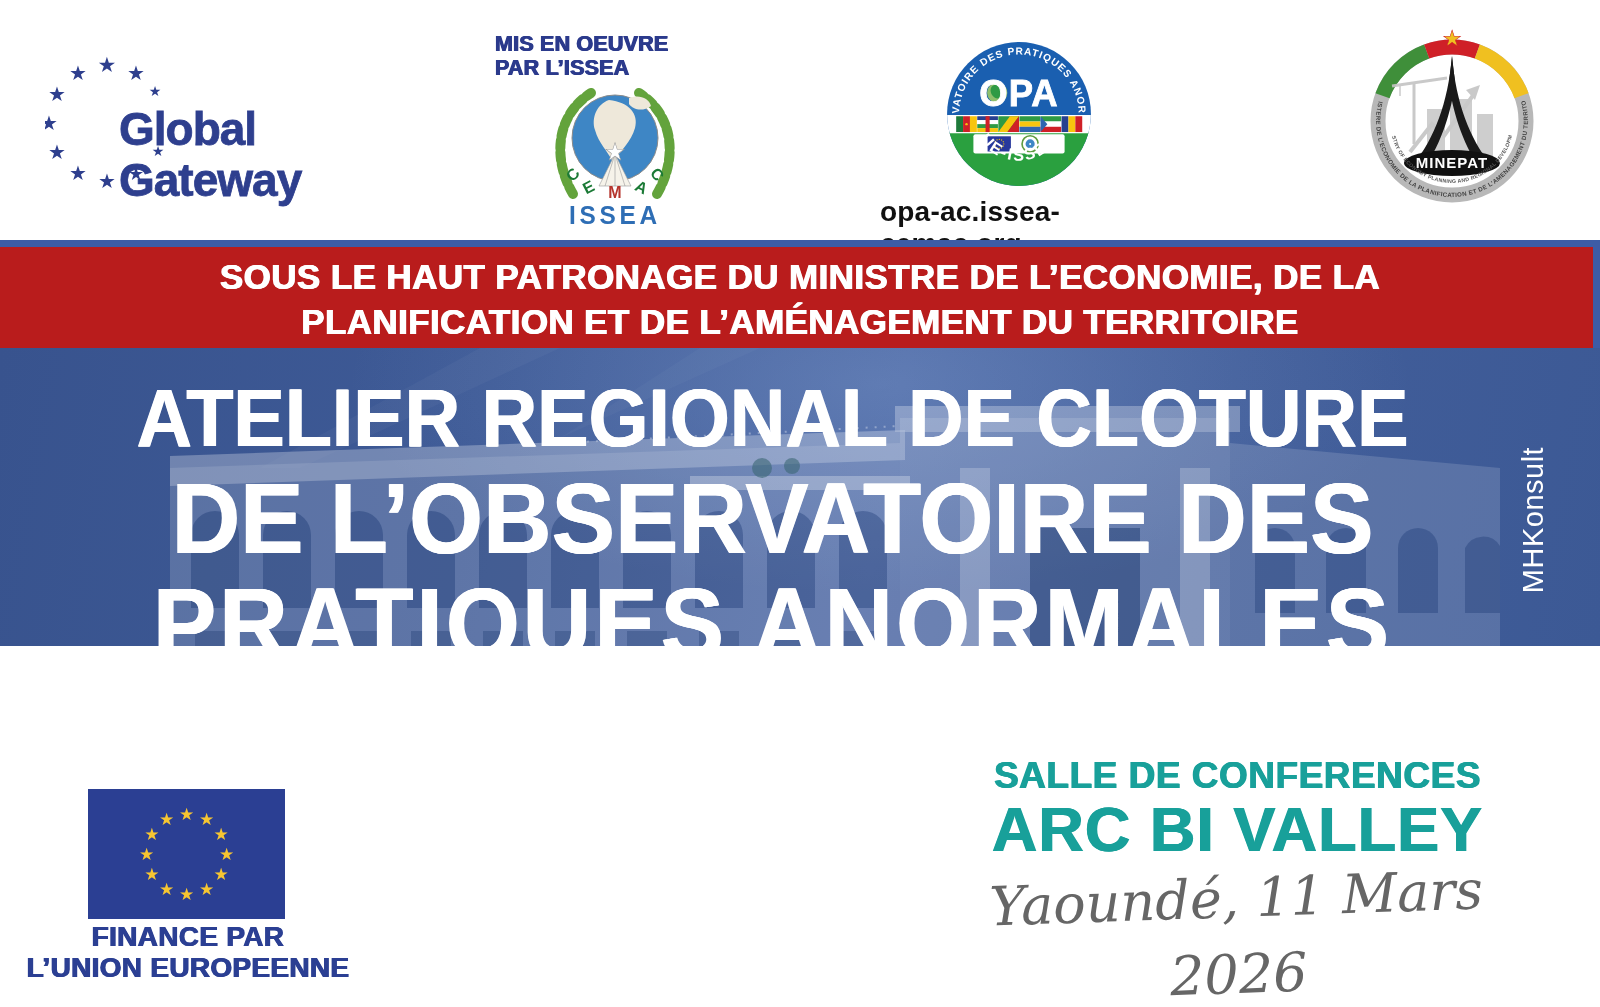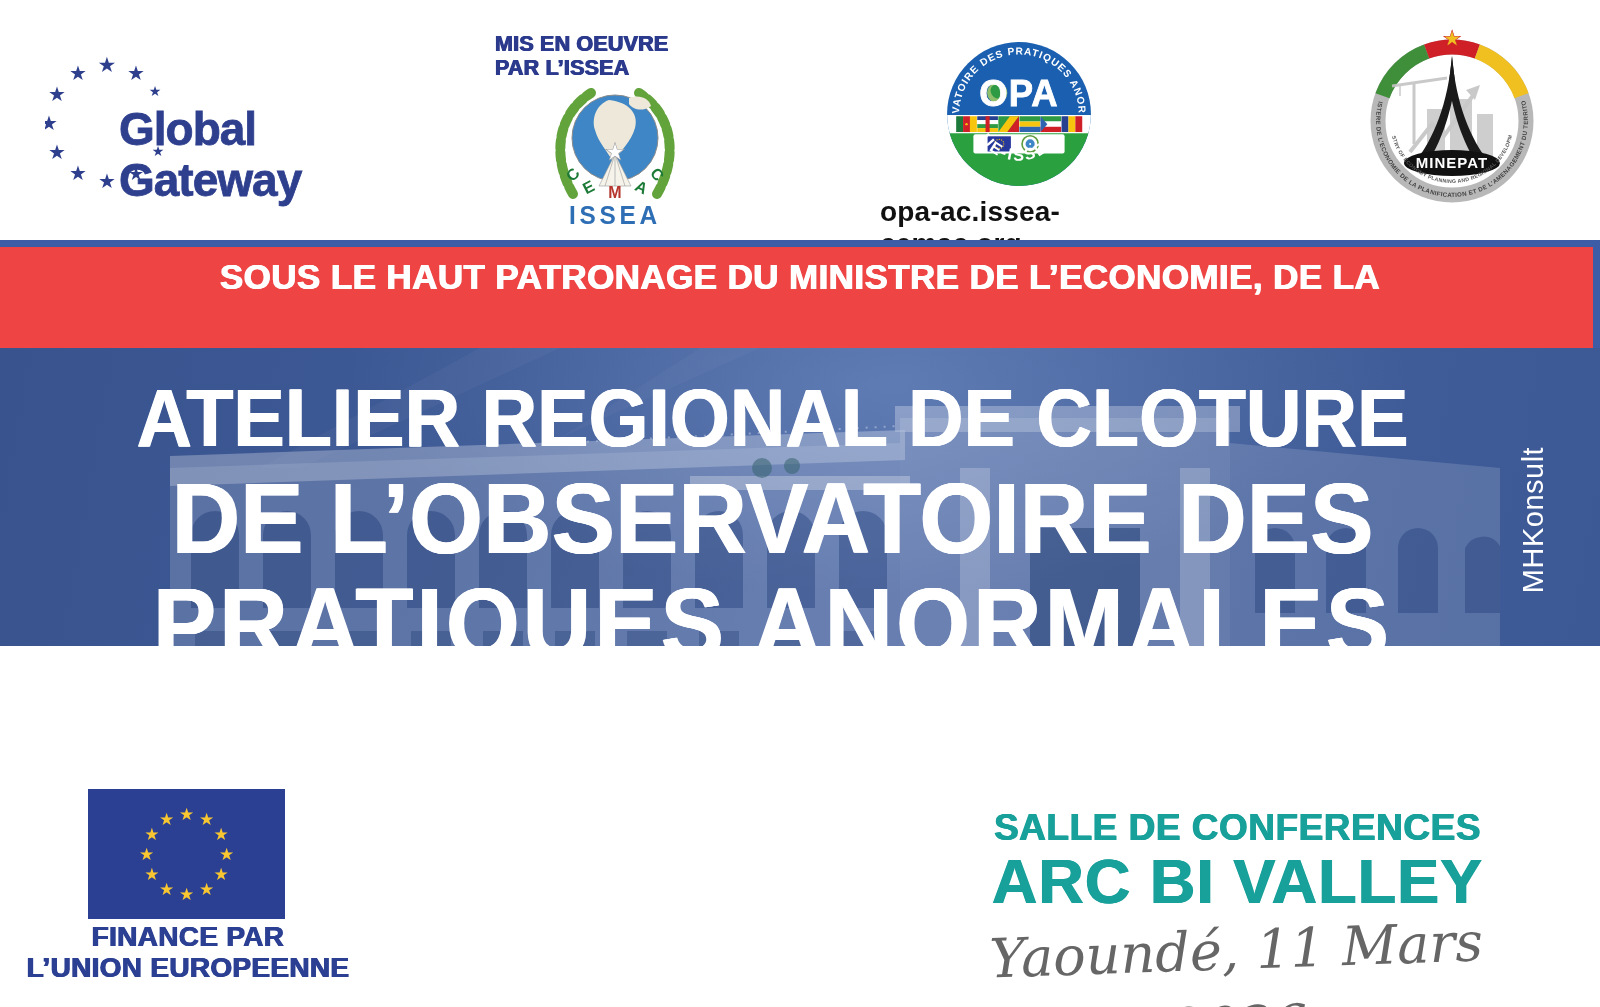--- a/index.html
+++ b/index.html
@@ -13,21 +13,21 @@
   .gg{position:absolute;left:45px;top:48px;width:310px;height:170px;}
   .issea-cap{position:absolute;left:495px;top:32px;width:240px;text-align:left;
              color:#2B3A8C;font-weight:700;font-size:21.5px;line-height:24px;letter-spacing:.2px;}
   .cemac-svg{position:absolute;left:545px;top:68px;width:140px;height:162px;}
   .opa-svg{position:absolute;left:943px;top:38px;width:152px;height:152px;}
   .opa-url{position:absolute;left:880px;top:196px;width:280px;text-align:left;
            font-size:28px;font-weight:700;color:#111;letter-spacing:.2px;}
   .minepat-svg{position:absolute;left:1352px;top:24px;width:200px;height:204px;}
 
   
-  .banner{position:absolute;left:0;top:240px;width:1600px;height:108px;background:#ef4444;
+  .banner{position:absolute;left:0;top:240px;width:1600px;height:108px;background:#b91c1c;
           border-top:7px solid #3D5CA6;box-sizing:border-box;color:#fff;text-align:center;
           font-weight:700;font-size:35px;line-height:45px;padding-top:7px;letter-spacing:.4px;}
   .banner::after{content:"";position:absolute;right:0;top:-7px;width:7px;height:108px;background:#3D5CA6;}
 
   
   .hero{position:absolute;left:0;top:348px;width:1600px;height:298px;overflow:hidden;
         background:linear-gradient(100deg,#38538E 0%,#3E5A96 30%,#4B66A3 55%,#425E9A 75%,#3C5995 100%);}
   .hero::before{content:"";position:absolute;inset:0;
         background:radial-gradient(ellipse 760px 300px at 55% 12%,rgba(140,170,215,.32),rgba(0,0,0,0) 70%);}
   .scene{position:absolute;left:0;top:0;width:1600px;height:407px;opacity:.55;}
@@ -38,21 +38,21 @@
   .t3{font-size:95px;line-height:100px;letter-spacing:3px;}
   .watermark{position:absolute;left:1533px;top:172px;transform:translate(-50%,-50%) rotate(-90deg);
              color:#fff;font-size:29px;font-weight:400;letter-spacing:.5px;white-space:nowrap;}
 
   
   .footer{position:absolute;left:0;top:755px;width:1600px;height:252px;background:#fff;}
   .eu-flag{position:absolute;left:88px;top:34px;width:197px;height:130px;}
   .eu-text{position:absolute;left:12px;top:166px;width:352px;text-align:center;color:#2B3F93;
            font-weight:700;font-size:28px;line-height:31px;letter-spacing:.3px;}
   .venue{position:absolute;left:965px;top:0;width:545px;text-align:center;}
-  .v1{margin-top:52px;color:#18A09A;font-weight:700;font-size:37px;line-height:42px;letter-spacing:.5px;}
+  .v1{color:#18A09A;font-weight:700;font-size:37px;line-height:42px;letter-spacing:.5px;}
   .v2{color:#18A09A;font-weight:700;font-size:63px;line-height:64px;letter-spacing:1px;}
   .vdate{color:#666;font-family:"DejaVu Serif",serif;font-style:italic;font-size:54px;line-height:76px;
          transform:rotate(-2deg);}
 </style>
 </head>
 <body>
 
 <div class="poster">
 
   <header class="top">
@@ -194,20 +194,21 @@
       </text>
       <path id="mnpEn" d="M40.1,113 A62,62 0 0 0 159.9,113" fill="none"></path>
       <text font-size="5.2" font-weight="700" fill="#555" letter-spacing="0.3">
         <textPath href="#mnpEn" startOffset="50%" text-anchor="middle">MINISTRY OF ECONOMY PLANNING AND REGIONAL DEVELOPMENT</textPath>
       </text>
     </svg>
   </header>
 
   <div class="banner xb">
     <div>SOUS LE HAUT PATRONAGE DU MINISTRE DE L’ECONOMIE, DE LA</div>
+    <div>PLANIFICATION ET DE L’AMÉNAGEMENT DU TERRITOIRE</div>
   </div>
 
   <section class="hero">
     <svg class="scene" viewBox="0 0 1600 407">
       <defs>
         <g id="car">
           <rect x="20" y="0" width="60" height="24" rx="10"></rect>
           <rect x="0" y="16" width="104" height="28" rx="12"></rect>
           <circle cx="26" cy="46" r="9"></circle>
           <circle cx="80" cy="46" r="9"></circle>

